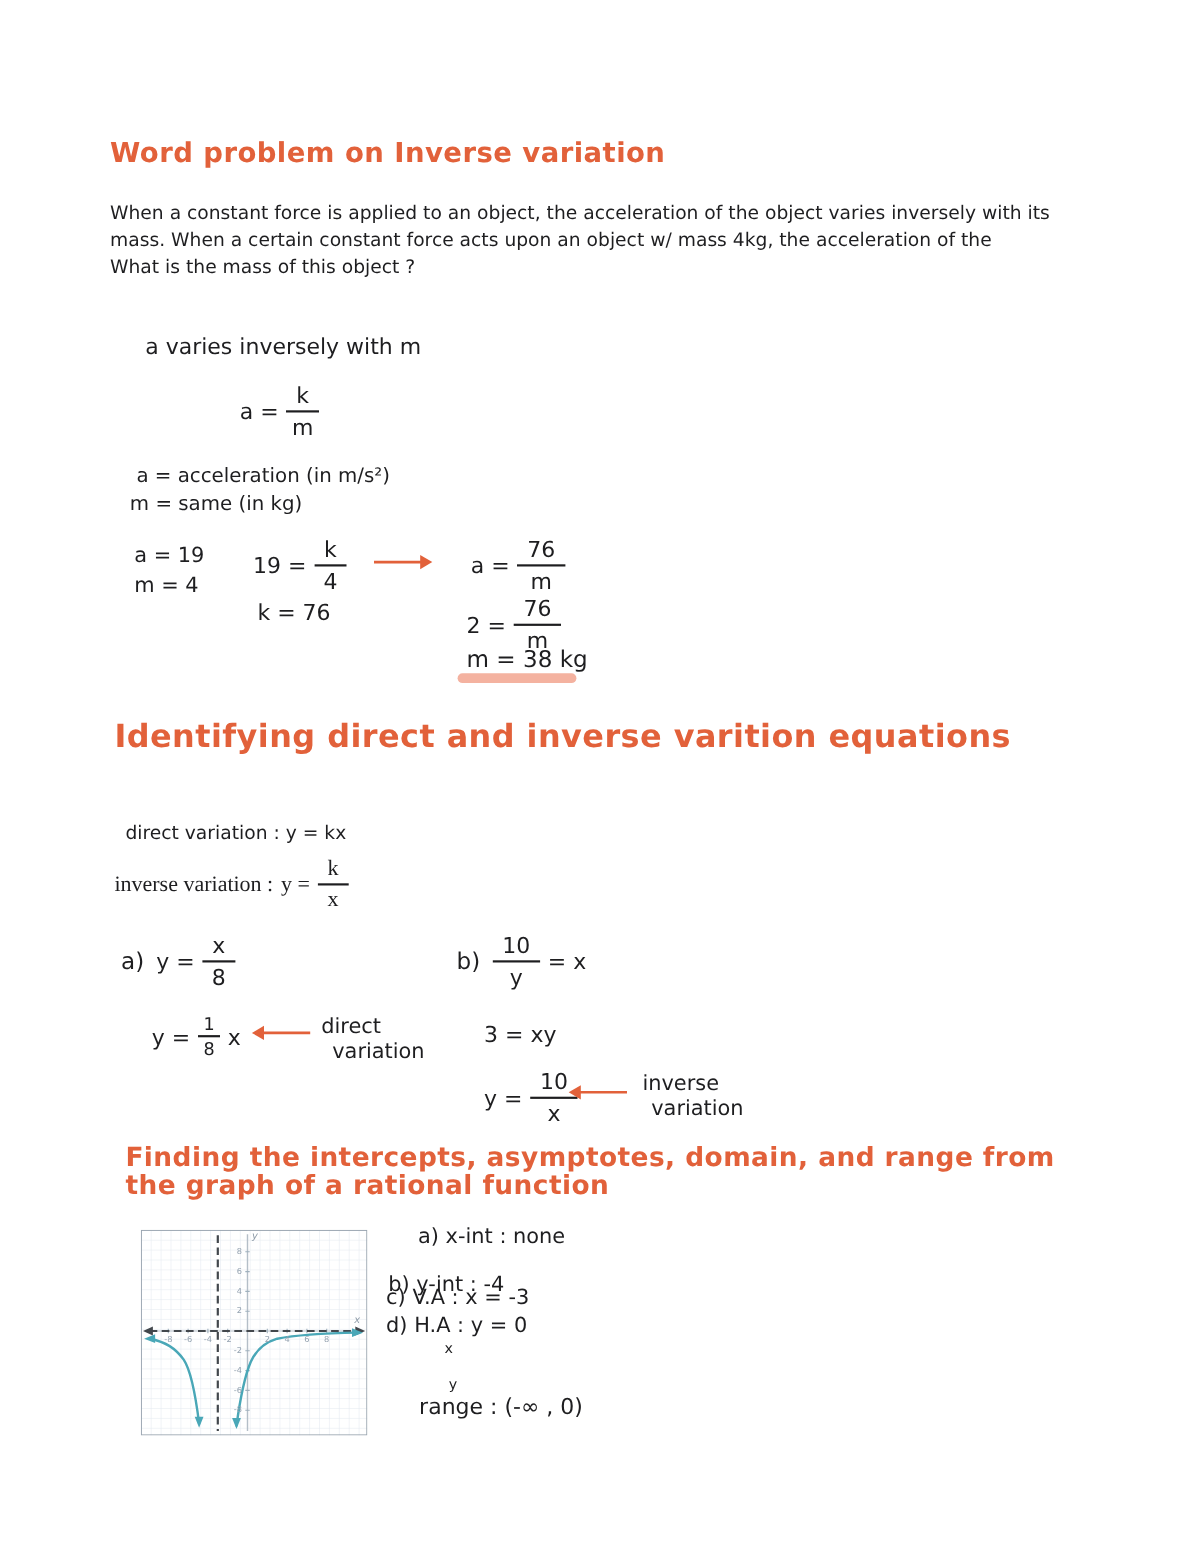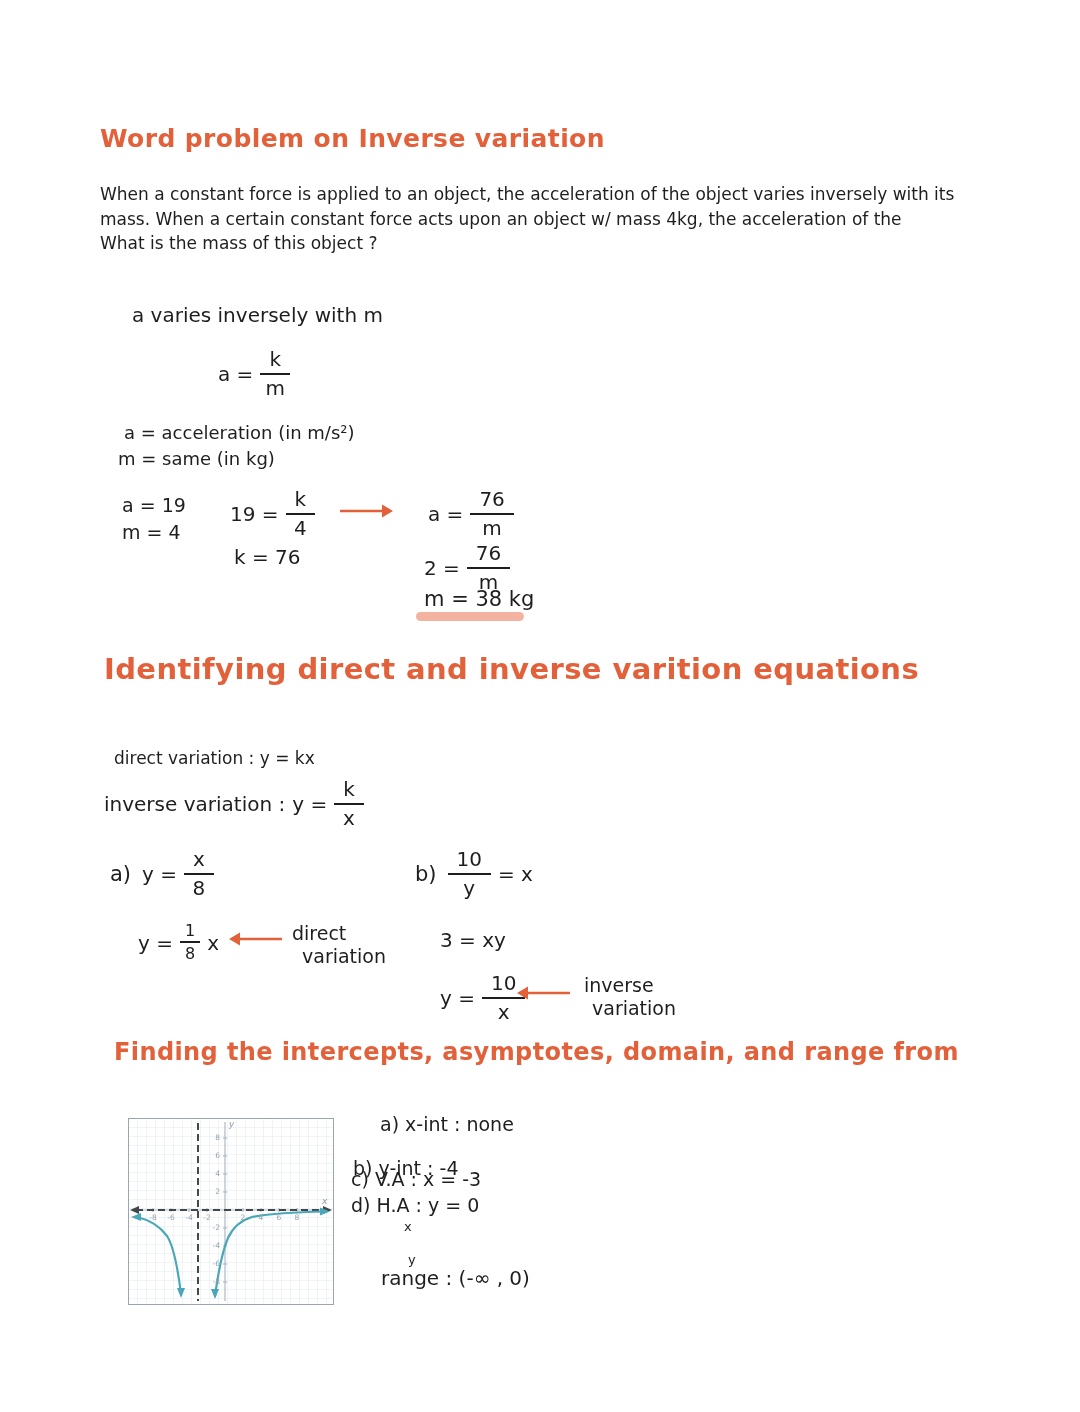--- a/index.html
+++ b/index.html
@@ -82,21 +82,21 @@
     </span>
   </div>
 
   <div class="hl-bar" style="left:416px;top:612px;width:108px;"></div>
   <div class="abs" style="left:424px;top:587px;font-size:21px;">m = 38 kg</div>
 
   <div class="abs h1" style="left:104px;top:652px;font-size:29px;">Identifying direct and inverse varition equations</div>
 
   <div class="abs" style="left:114px;top:748px;font-size:17px;">direct variation : y = kx</div>
 
-  <div class="abs eq" style="left:104px;top:778px;">
+  <div class="abs eq" style="left:104px;top:778px;font-family:Liberation Serif, serif;">
     <span style="font-size:20px;">inverse variation :</span>
     <span>y =</span>
     <span class="frac">
       <span class="num">k</span>
       <span class="den">x</span>
     </span>
   </div>
 
   <div class="abs eq" style="left:110px;top:848px;">
     <span class="lab">a)</span>
@@ -146,20 +146,21 @@
   <svg class="abs" style="left:516px;top:984px;" width="56" height="18">
     <line x1="10" y1="9" x2="54" y2="9" stroke="#e2613a" stroke-width="2.4"></line>
     <polygon points="12,2.5 1,9 12,15.5" fill="#e2613a"></polygon>
   </svg>
   <div class="abs note" style="left:584px;top:974px;">
     <div>inverse</div>
     <div style="padding-left:8px;">variation</div>
   </div>
 
   <div class="abs h1 nowrap" style="left:114px;top:1038px;font-size:24px;">Finding the intercepts, asymptotes, domain, and range from</div>
+  <div class="abs h1 nowrap" style="left:114px;top:1063px;font-size:24px;">the graph of a rational function</div>
 
   <div class="graph">
     <svg width="206" height="187" viewBox="0 0 206 187">
       <defs>
         <pattern id="grid9" width="9" height="9" patternUnits="userSpaceOnUse">
           <path d="M9 0H0V9" fill="none" stroke="#e4eaf0" stroke-width="1"></path>
         </pattern>
       </defs>
       <rect width="206" height="187" fill="#ffffff"></rect>
       <rect width="206" height="187" fill="url(#grid9)"></rect>

